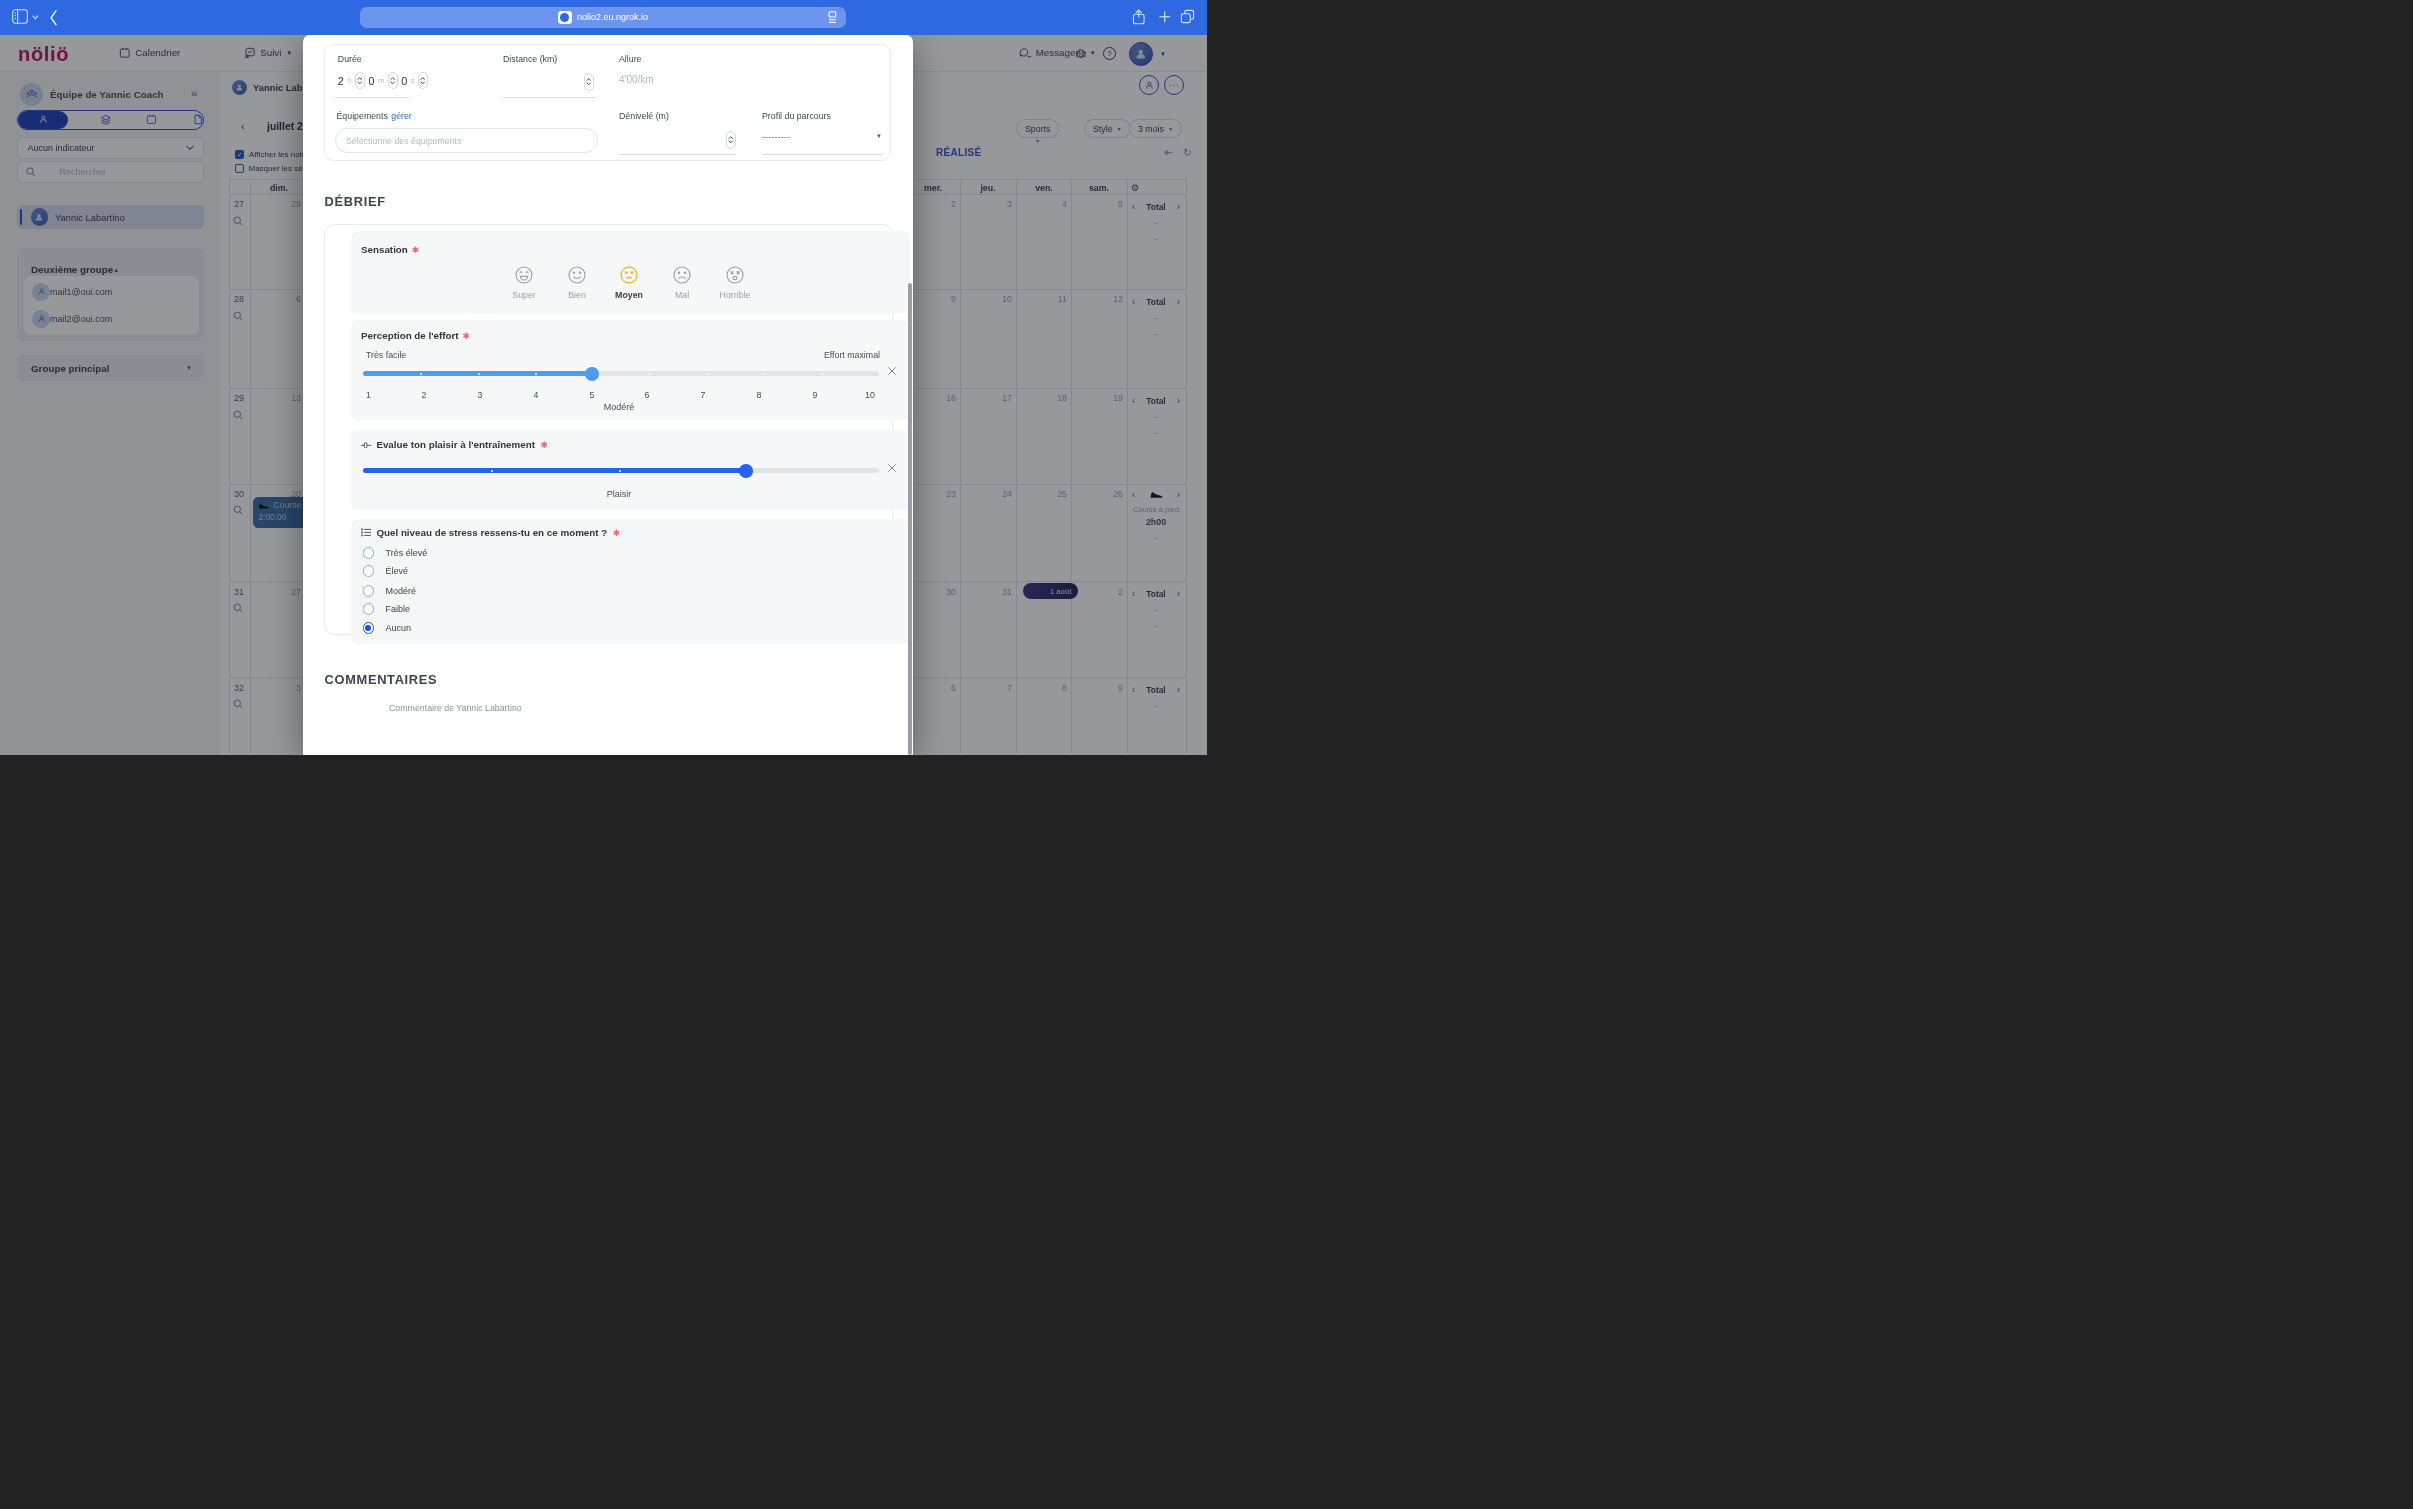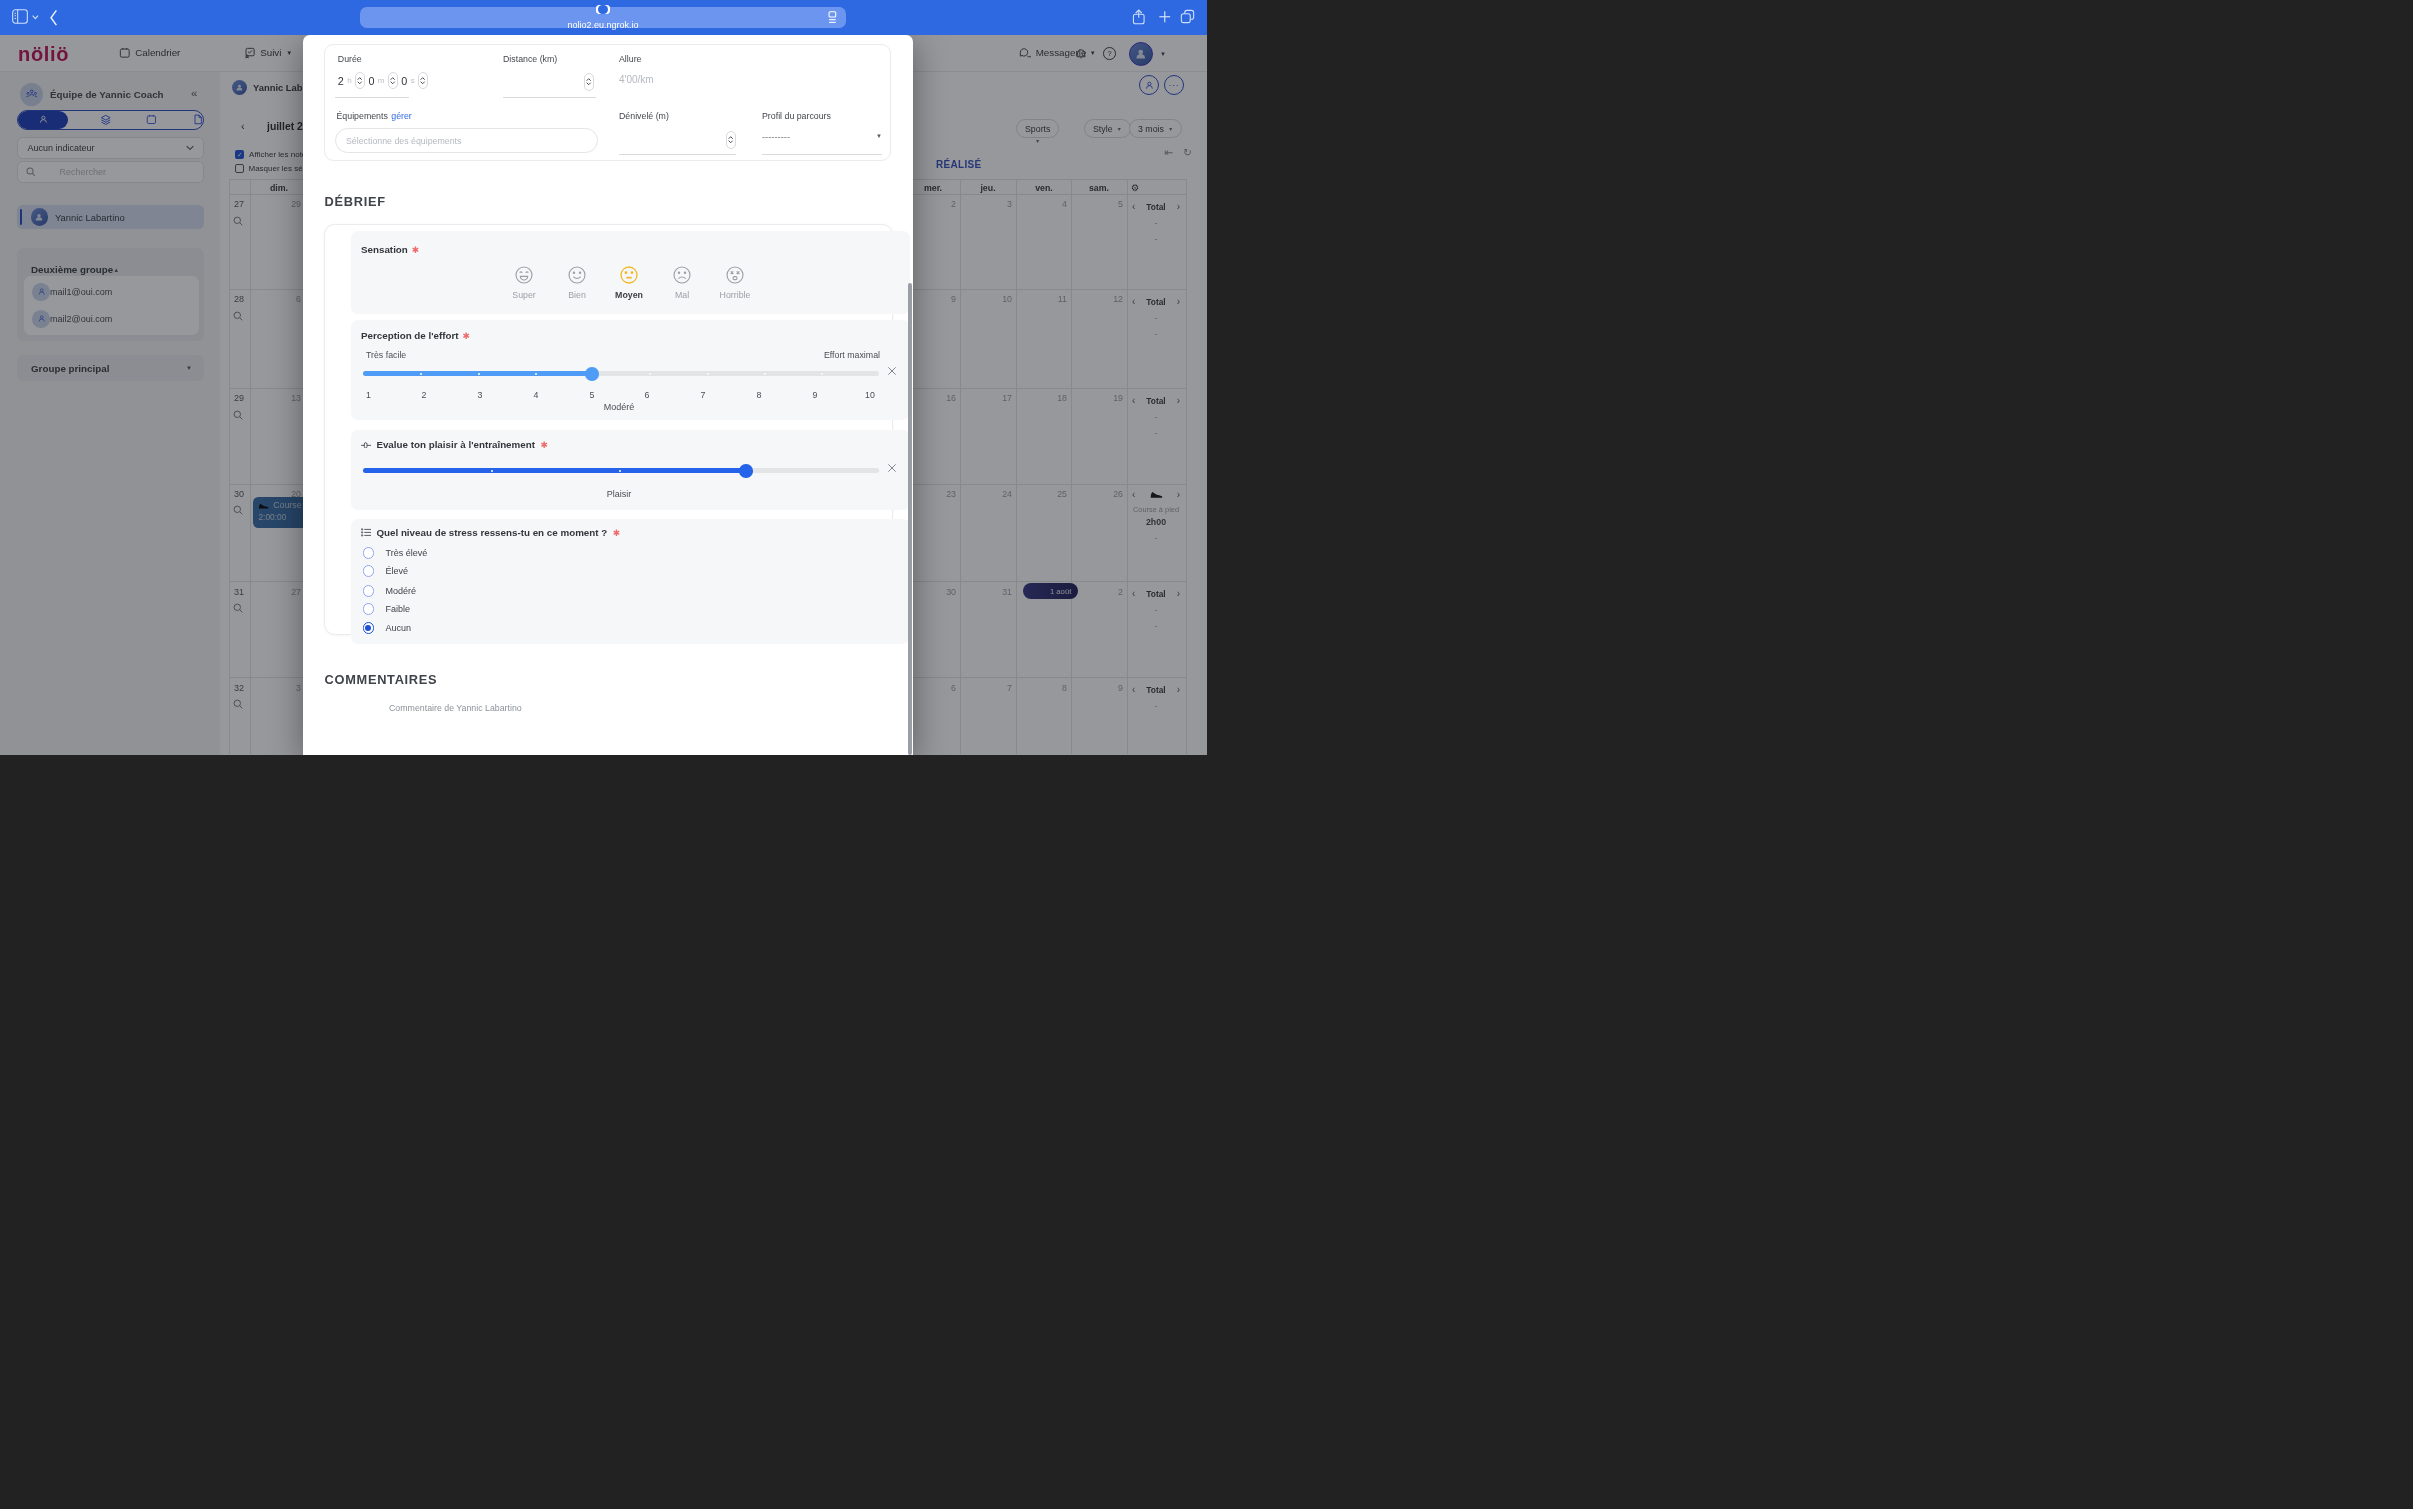--- a/index.html
+++ b/index.html
@@ -7,21 +7,21 @@
   #page{position:relative;width:1207px;height:755px;overflow:hidden;
         font-family:"Liberation Sans","DejaVu Sans",sans-serif;background:#fff;}
   .abs{position:absolute;}
   .f{display:flex;align-items:center;}
   svg{display:block;}
 
   
   #chrome{position:absolute;left:0;top:0;width:100%;height:35px;background:#2e69e2;z-index:70;}
   #urlbar{position:absolute;left:360px;top:6.7px;width:486px;height:21.6px;border-radius:6.7px;
           background:#6b95ee;display:flex;align-items:center;justify-content:center;gap:5.4px;
-          color:#fff;font-size:9px;flex-direction:column;}
+          color:#fff;font-size:9px;}
   .chrome-ic{color:#cfe0fb;}
 
   
   #navbar{position:absolute;left:0;top:35px;width:100%;height:37px;background:#fff;
           border-bottom:0.7px solid #ebecee;z-index:10;}
   .brand{font-size:20px;font-weight:bold;color:#be185d;letter-spacing:0.7px;}
   .navitem{display:flex;align-items:center;gap:4.7px;font-size:9.8px;color:#3f434a;}
   .badge-new{background:#e3f3ea;color:#36a06b;font-size:8.4px;padding:2px 6.7px;border-radius:7.4px;}
 
   
@@ -293,21 +293,21 @@
   </div>
   <div class="pill-btn" style="left:1084px;top:119px;z-index:5;">
     <span>Style</span>
     <span style="font-size:5.4px;color:#6f747b;">▼</span>
   </div>
   <div class="pill-btn" style="left:1129px;top:119px;z-index:5;">
     <span>3 mois</span>
     <span style="font-size:5.4px;color:#6f747b;">▼</span>
   </div>
 
-  <div class="abs" style="left:936px;top:147px;font-size:10px;font-weight:bold;color:#3a55c0;letter-spacing:0.3px;z-index:5;margin-top:12px;">RÉALISÉ</div>
+  <div class="abs" style="left:936px;top:147px;font-size:10px;font-weight:bold;color:#3a55c0;letter-spacing:0.3px;z-index:5;">RÉALISÉ</div>
   <div class="abs" style="left:1164px;top:146px;font-size:10.8px;color:#8e939a;z-index:5;">⇤</div>
   <div class="abs" style="left:1183px;top:146px;font-size:10.8px;color:#8e939a;z-index:5;">↻</div>
 
   <div>
 
     <div class="hline" style="left:229px;top:179px;width:957px;"></div>
     <div class="hline" style="left:229px;top:194px;width:957px;"></div>
     <div class="hline" style="left:229px;top:289px;width:957px;"></div>
     <div class="hline" style="left:229px;top:388px;width:957px;"></div>
     <div class="hline" style="left:229px;top:484px;width:957px;"></div>

